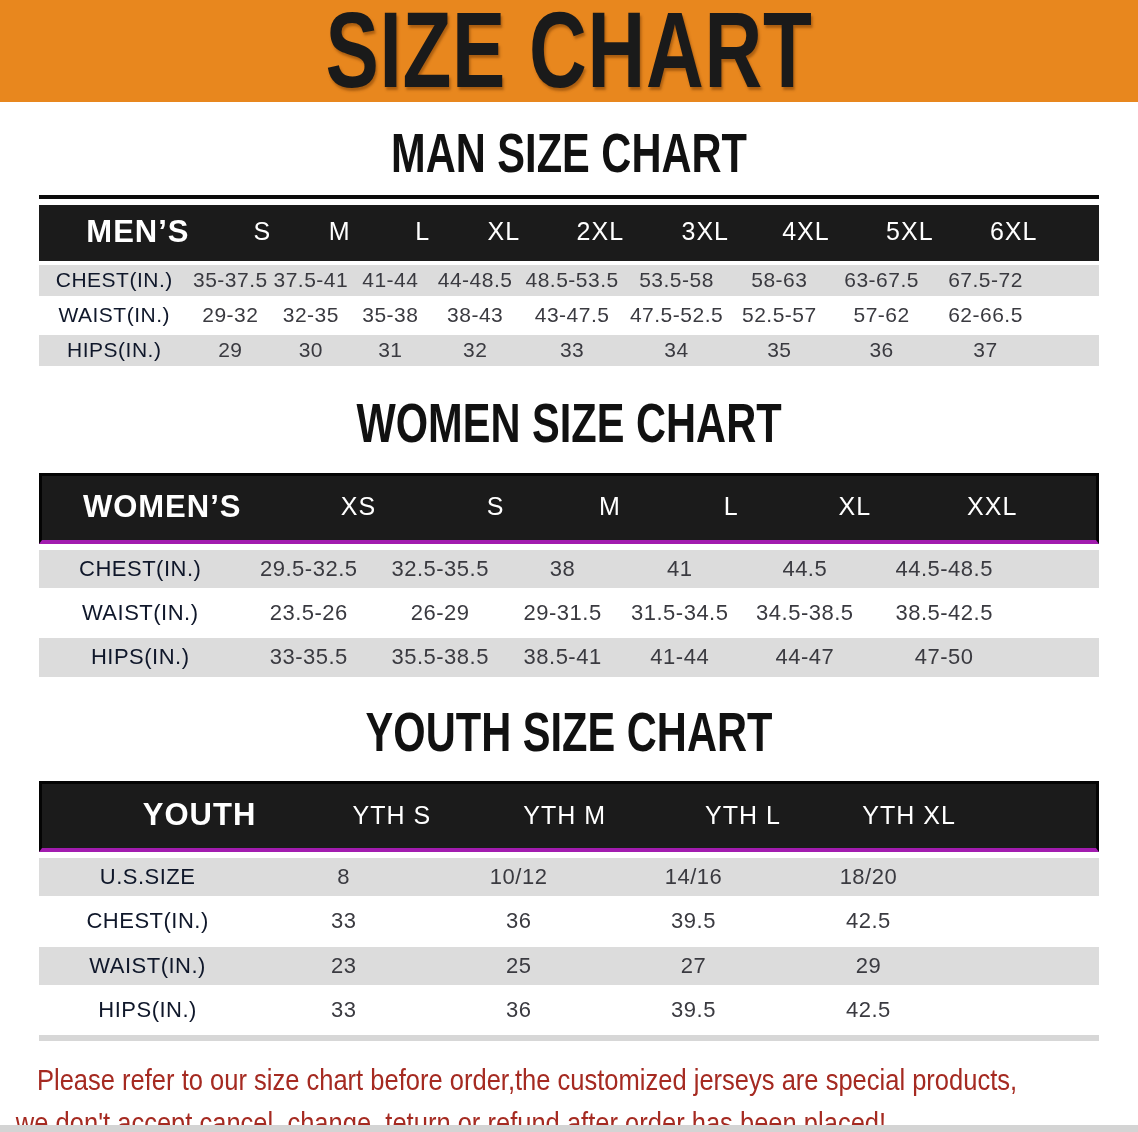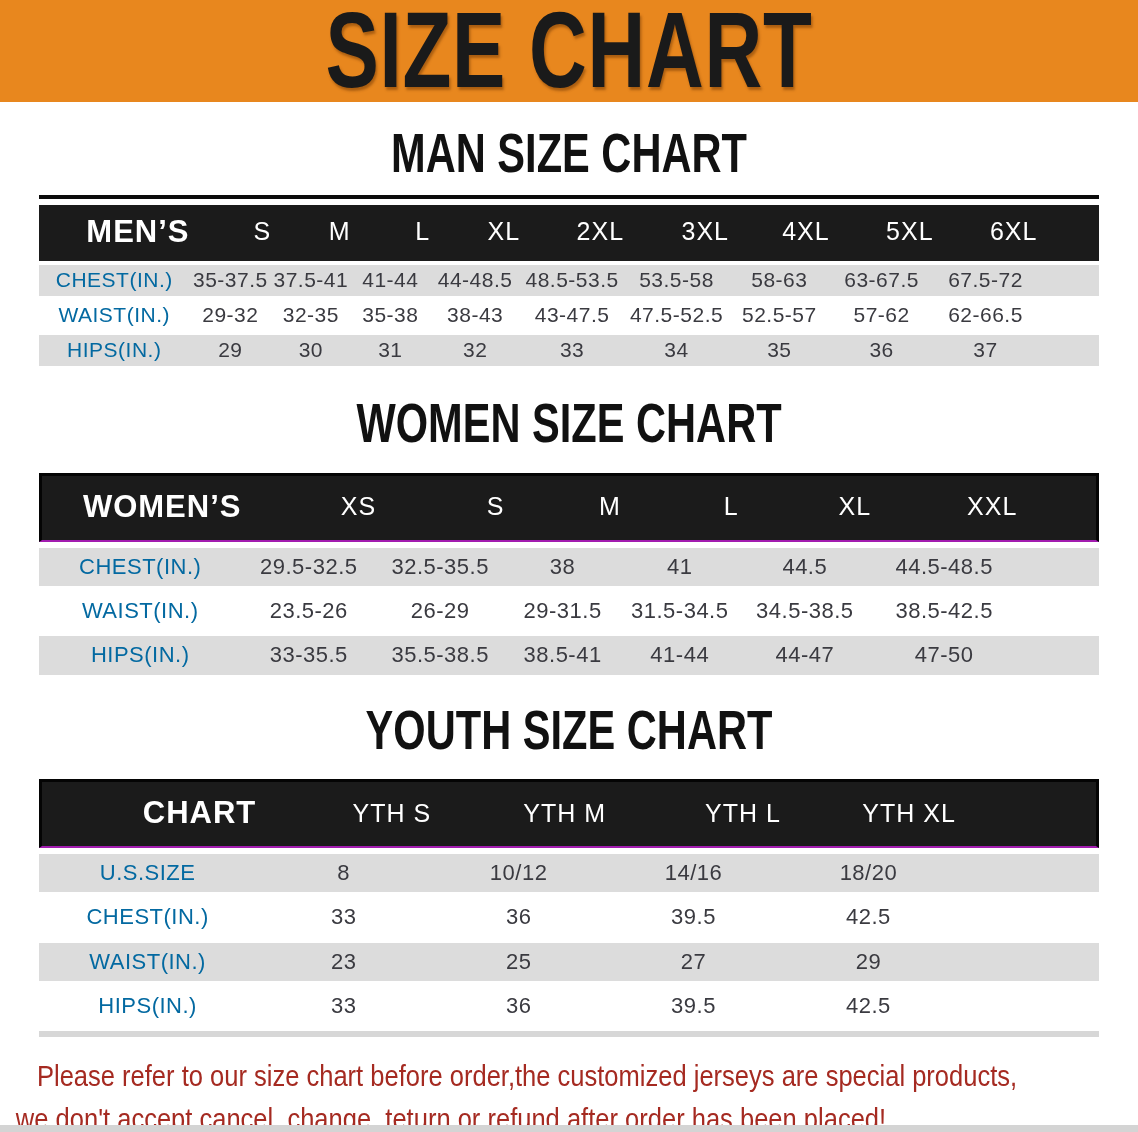--- a/index.html
+++ b/index.html
@@ -24,28 +24,28 @@
   .table-wrap{width:1060px;margin:0 auto;}
   .top-rule{height:4px;background:#0B0B0B;margin-bottom:2px;}
   .bottom-rule{height:6px;background:#D7D7D7;}
 
   table.size-table{width:100%;table-layout:fixed;border-collapse:separate;border-spacing:0 4px;}
   .size-table th{background:var(--bar);color:var(--bar-text);font-weight:400;font-size:25px;
     padding:9px 0 11px;text-align:right;letter-spacing:1px;}
   .size-table th.row-head{font-weight:700;font-size:31px;letter-spacing:1px;}
   .size-table tbody td{text-align:center;color:var(--cell-text);font-size:21px;line-height:1.15;
     padding:3px 0 4px;letter-spacing:.5px;}
-  .size-table tbody td.row-label{color:#0369a1;}
+  .size-table tbody td.row-label{color:#0f172a;}
   .size-table tbody tr:nth-child(odd) td{background:var(--stripe);}
   .size-table tbody tr:nth-child(even) td{background:#fff;}
 
   table.roomy{border-spacing:0 6px;}
   .roomy th{padding:13px 0 15px;}
   .roomy tbody td{font-size:22px;padding:6px 0 7px;}
-  .bordered th{border-top:3px solid #040404;border-bottom:2px solid #a21caf;padding-left:20px;}
+  .bordered th{border-top:3px solid #040404;border-bottom:4px solid #a21caf;padding-left:20px;}
   .bordered th:first-child{border-left:3px solid #040404;}
   .bordered th:last-child{border-right:3px solid #040404;}
 
   .footer{margin-top:18px;color:var(--footer-text);font-size:29px;line-height:43px;}
   .footer p{margin:0;white-space:nowrap;transform:scaleX(.88);transform-origin:0 50%;}
   .footer .line1{padding-left:42px;}
   .footer .line2{padding-left:18px;}
 
   .page-bottom-strip{position:absolute;left:0;bottom:0;width:100%;height:7px;background:var(--strip);}
 </style>
@@ -205,21 +205,21 @@
           <colgroup>
             <col style="width: 20.5%;">
             <col style="width: 16.5%;">
             <col style="width: 16.5%;">
             <col style="width: 16.5%;">
             <col style="width: 16.5%;">
             <col style="width: 13.5%;">
           </colgroup>
           <thead>
             <tr>
-              <th class="row-head">CHART</th>
+              <th class="row-head">YOUTH</th>
               <th>YTH S</th>
               <th>YTH M</th>
               <th>YTH L</th>
               <th>YTH XL</th>
               <th></th>
             </tr>
           </thead>
           <tbody>
             <tr>
               <td class="row-label">U.S.SIZE</td>

